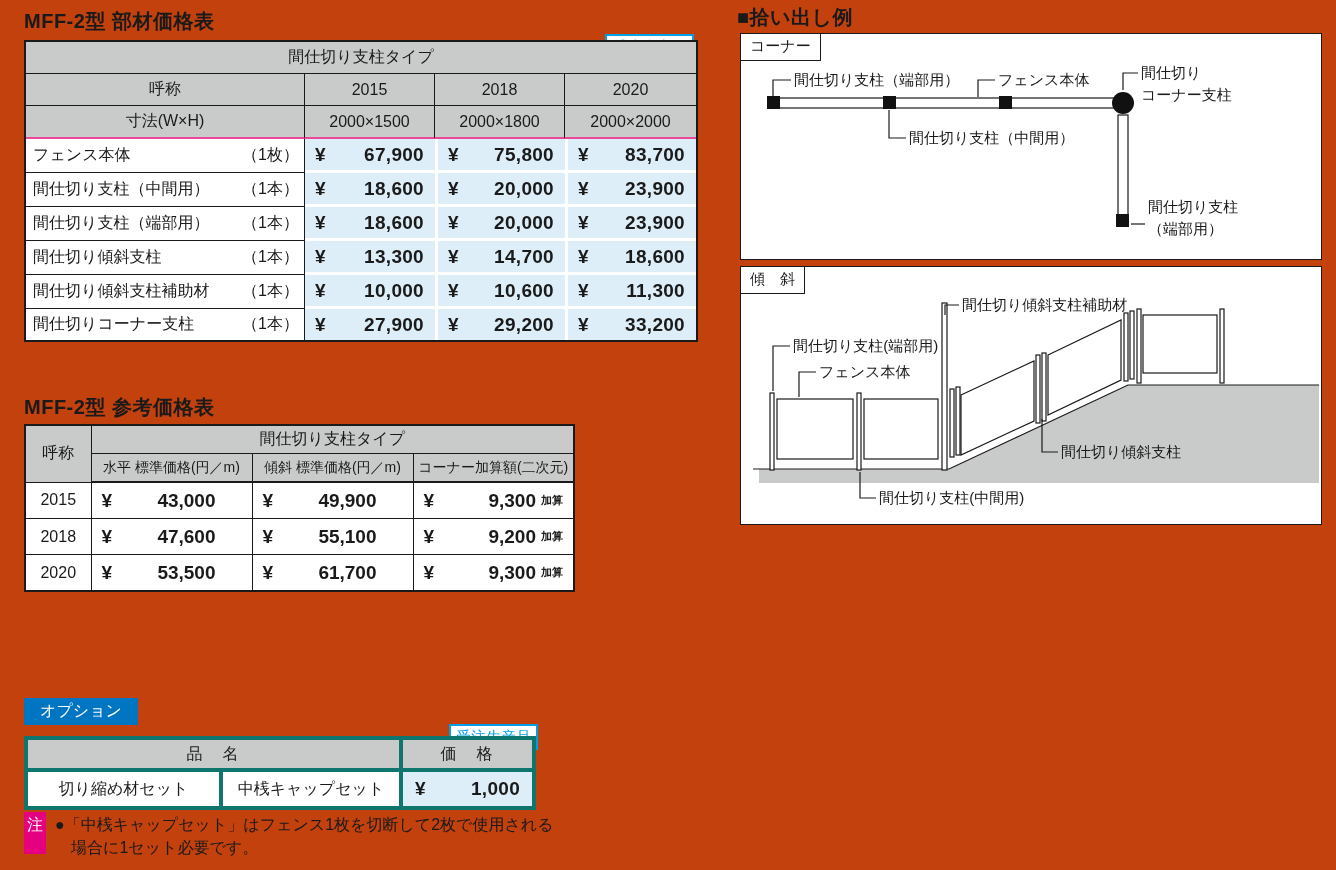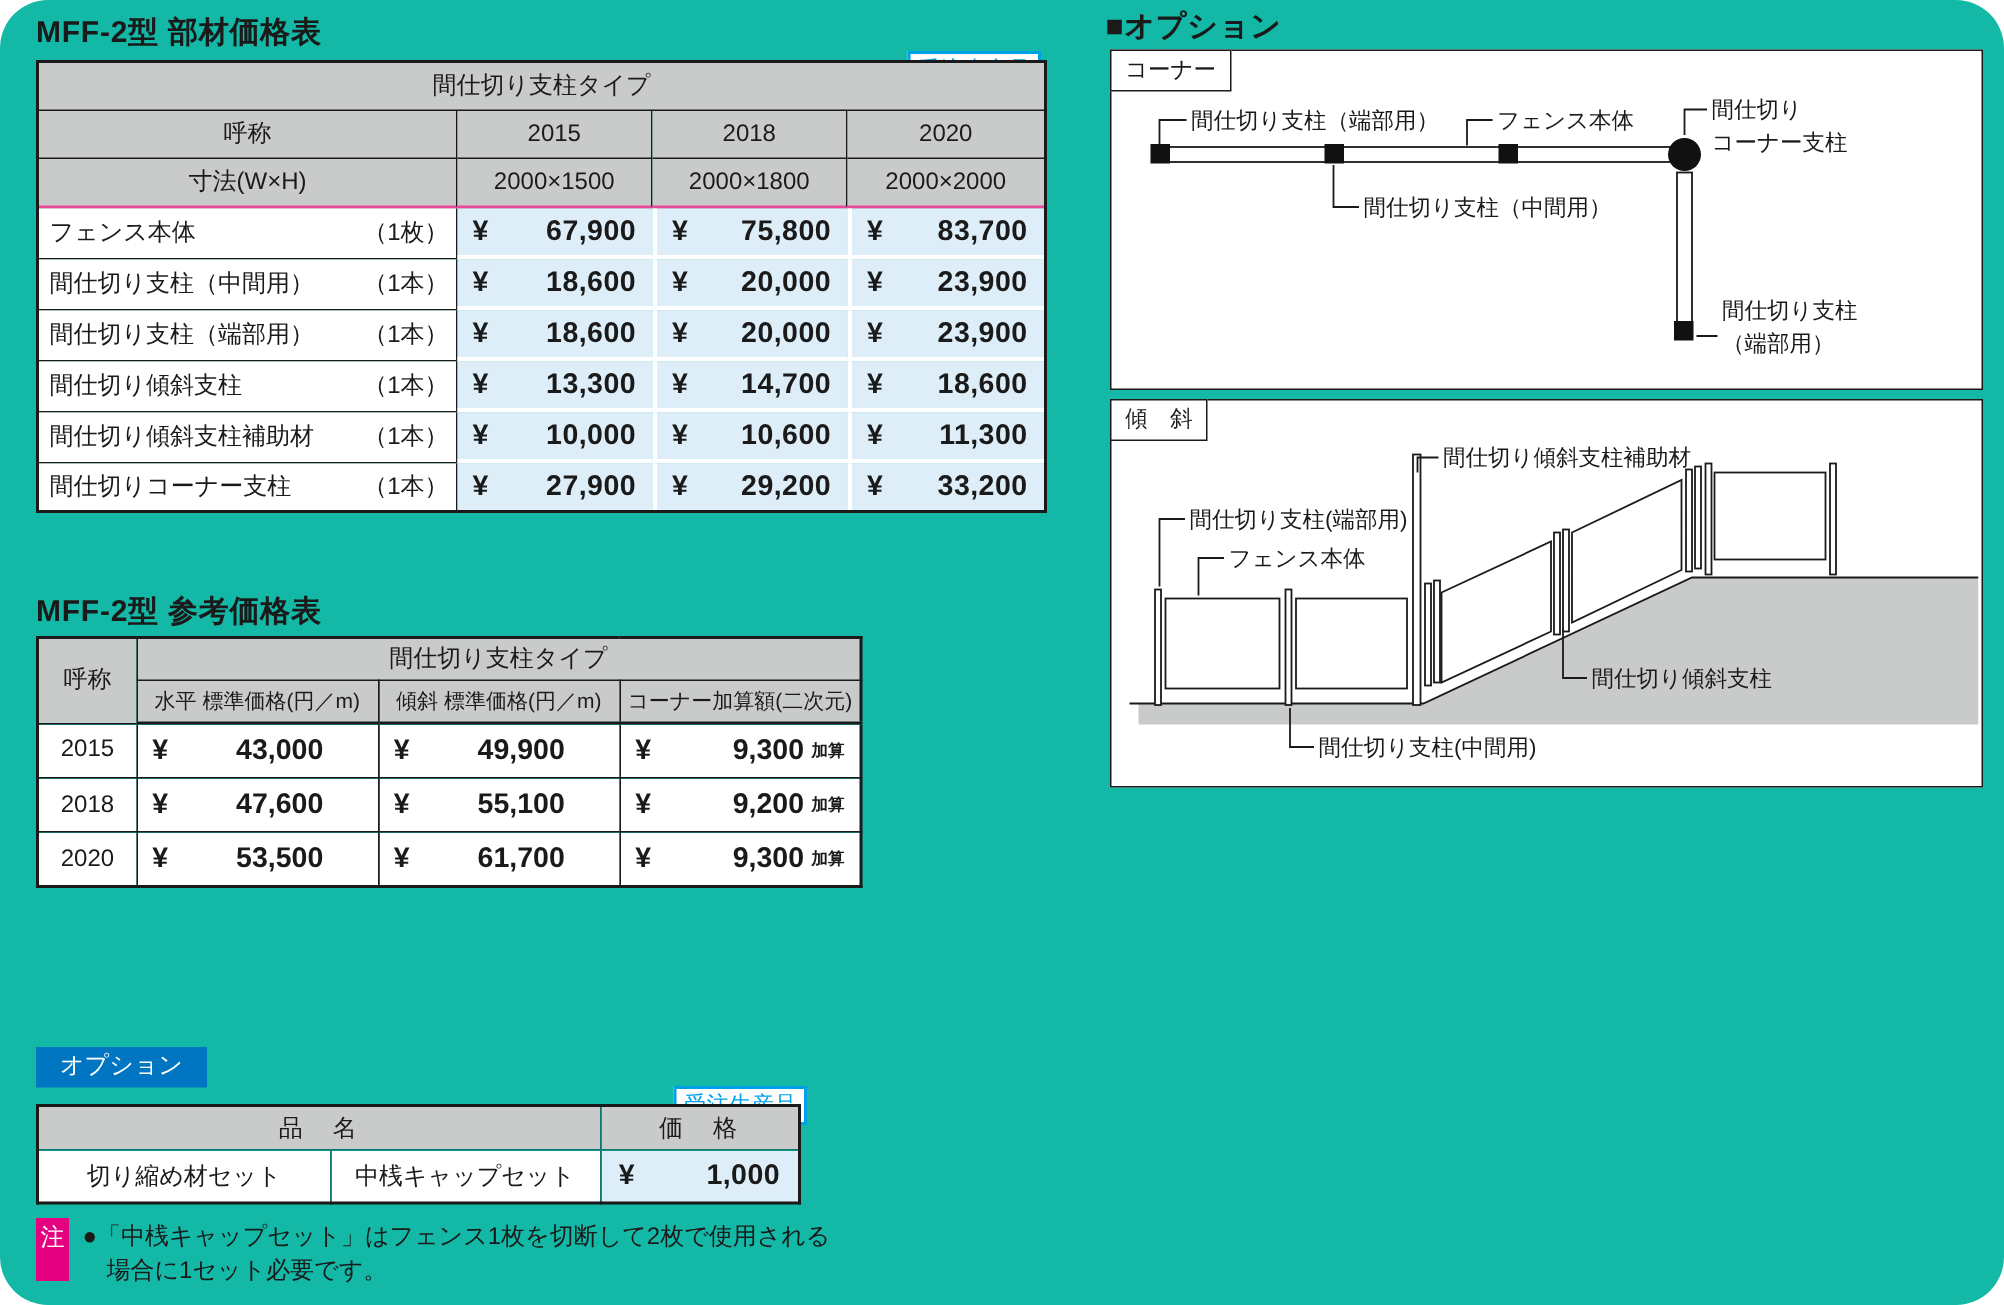--- a/index.html
+++ b/index.html
@@ -1,17 +1,17 @@
 <!DOCTYPE html>
 <html><head>
 <meta charset="utf-8">
 <style>
   html,body{margin:0;padding:0;background:#fff;}
-  .page{position:relative;width:1336px;height:870px;background:#14b8a6;overflow:hidden;
-        font-family:"Liberation Sans","DejaVu Sans",sans-serif;color:#1a1a1a;border-radius:32px;}
+  .page{position:relative;width:1336px;height:870px;background:#c2410c;overflow:hidden;
+        font-family:"Liberation Sans","DejaVu Sans",sans-serif;color:#1a1a1a;}
   .abs{position:absolute;}
 
   
   .h-title{font-size:20px;font-weight:bold;letter-spacing:.5px;}
   .title-row{left:24px;top:8px;width:670px;display:flex;justify-content:space-between;align-items:flex-start;}
   .badge-cyan{color:#00a0e9;border:2px solid #00a0e9;background:#fff;font-size:15px;line-height:1;
               padding:3px 5px 4px;white-space:nowrap;margin-top:26px;}
   .badge-blue{background:#0075c2;color:#fff;font-size:16px;line-height:1;padding:5px 16px 6px;white-space:nowrap;}
 
   
@@ -41,21 +41,21 @@
   .t2 .pw .num{flex:1;text-align:right;}
   .t2 .pw.center .num{padding-right:26px;}
   .t2 .pw .suffix{font-size:11px;font-weight:bold;margin-left:5px;}
 
   .notes{left:24px;top:600px;font-size:16px;line-height:24px;}
 
   .opt-row{left:24px;top:698px;width:514px;display:flex;justify-content:space-between;align-items:flex-start;}
 
   
   .t3{left:24px;top:736px;width:508px;border-collapse:collapse;border:2px solid #1a1a1a;}
-  .t3 th,.t3 td{border:1px solid #0f766e;padding:0;text-align:center;overflow:hidden;}
+  .t3 th,.t3 td{border:4px solid #0f766e;padding:0;text-align:center;overflow:hidden;}
   .t3 th{height:28px;font-size:16px;font-weight:normal;letter-spacing:2px;}
   .t3 td{height:34px;background:#fff;font-size:16px;}
   .t3 td.price{background:#ddeef8;}
   .t3 .pwrap{padding:0 12px;}
 
   .caution{left:24px;top:812px;display:flex;gap:9px;width:560px;}
   .note-icon{background:#e4007f;color:#fff;width:22px;height:42px;flex:none;
              display:flex;justify-content:center;font-size:16px;padding-top:3px;box-sizing:border-box;}
   .caution-text{font-size:16px;line-height:23px;padding-top:1px;}
   .caution-text .l2{padding-left:16px;}
@@ -384,21 +384,21 @@
     </table>
 
   <div class="abs caution">
     <div class="note-icon">注</div>
     <div class="caution-text">
       <div>●「中桟キャップセット」はフェンス1枚を切断して2枚で使用される</div>
       <div class="l2">場合に1セット必要です。</div>
     </div>
   </div>
 
-  <div class="abs h-title right-title">■オプション</div>
+  <div class="abs h-title right-title">■拾い出し例</div>
 
   <div class="abs dbox corner-box">
     <svg width="578" height="223" viewBox="0 0 578 223">
 
       <rect class="shape" x="28" y="64" width="352" height="10"></rect>
 
       <rect class="solid" x="26" y="62" width="13" height="13"></rect>
       <rect class="solid" x="142" y="62" width="13" height="13"></rect>
       <rect class="solid" x="258" y="62" width="13" height="13"></rect>
       <circle class="solid" cx="382" cy="69" r="11"></circle>

